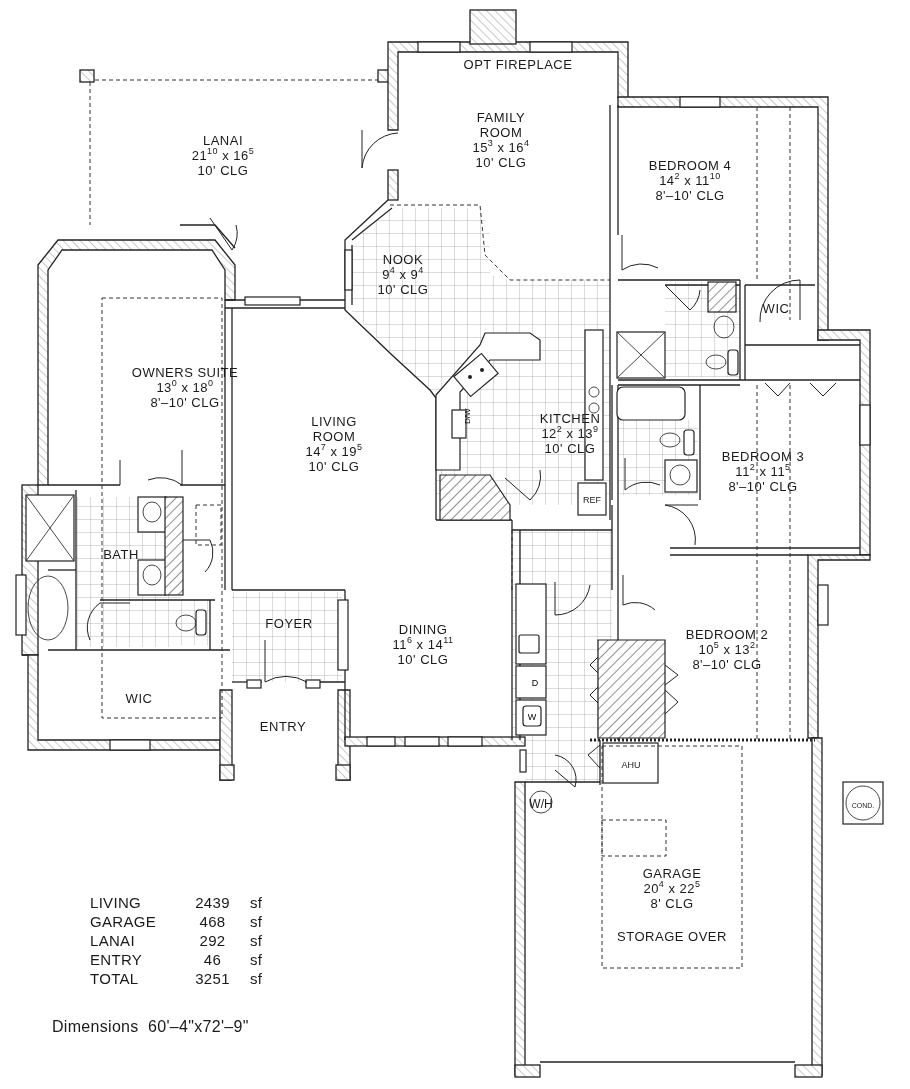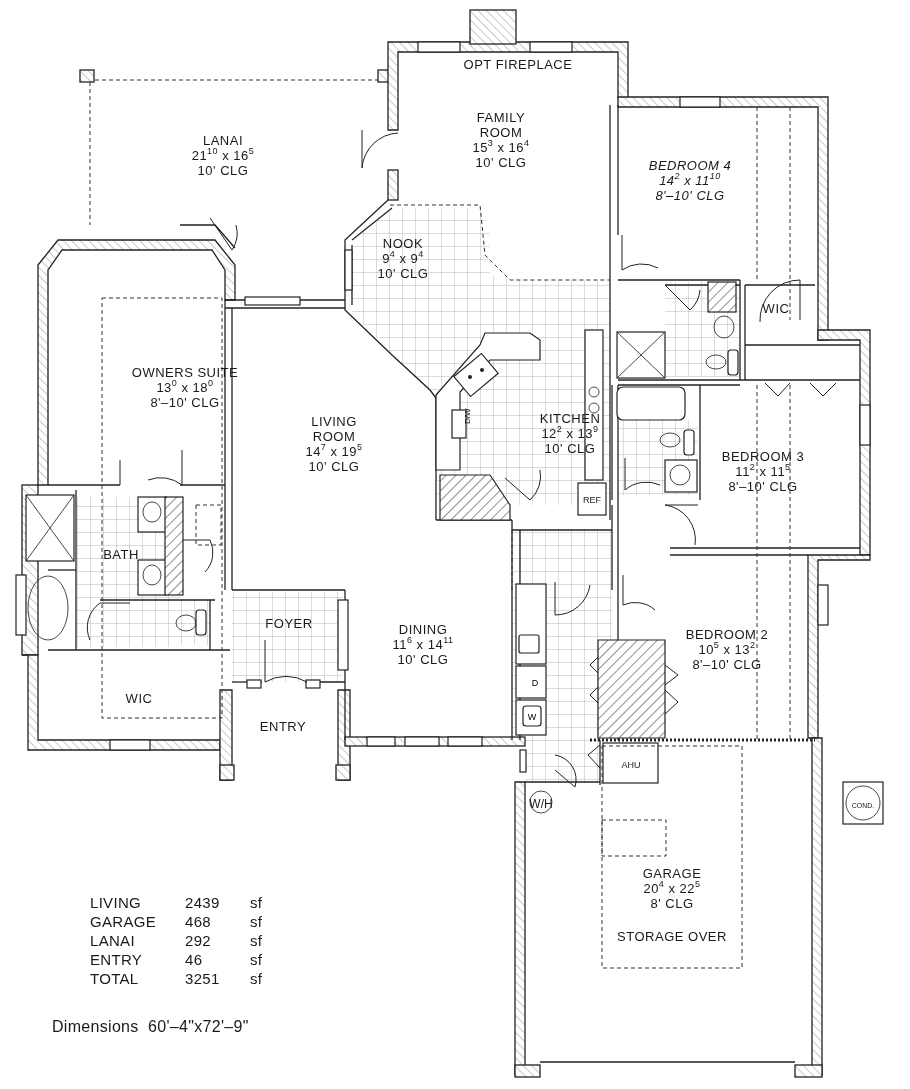--- a/index.html
+++ b/index.html
@@ -13,21 +13,21 @@
   .cab { fill:#fff; stroke:#222; stroke-width:1.2; }
   .diag { fill:url(#diagh); stroke:#222; stroke-width:1.2; }
   .win { fill:#fff; stroke:#222; stroke-width:1.2; }
   .door { fill:none; stroke:#222; stroke-width:1; }
   .lbl { position:absolute; text-align:center; font-size:13px; line-height:15px; letter-spacing:0.5px; white-space:nowrap; transform:translateX(-50%); }
   .lbl sup { font-size:9px; vertical-align:6px; line-height:0; }
   .sm { font-size:9px; letter-spacing:0;text-align:right; }
   .areas { position:absolute; left:90px; top:893px; font-size:15px; line-height:19px; letter-spacing:0.3px; }
   .areas .row { display:flex; }
   .areas .k { width:95px; }
-  .areas .v { width:55px; text-align:left; }
+  .areas .v { width:55px; text-align:center; }
   .areas .u { width:30px; padding-left:10px; }
   .dims { position:absolute; left:52px; top:1018px; font-size:16px; letter-spacing:0.3px; }
 </style>
 </head>
 <body>
 
 <svg width="910" height="1089" viewBox="0 0 910 1089">
   <defs>
     <pattern id="hatch" width="6" height="6" patternUnits="userSpaceOnUse" patternTransform="rotate(-45)">
       <rect width="6" height="6" fill="#fff"></rect>
@@ -276,27 +276,27 @@
   <div>10' CLG</div>
 </div>
 
 <div class="lbl" style="left:501px;top:110px;">
   <div>FAMILY</div>
   <div>ROOM</div>
   <div><span>15</span><sup>3</sup> x <span>16</span><sup>4</sup></div>
   <div>10' CLG</div>
 </div>
 
-<div class="lbl" style="left:690px;top:158px;font-style:italic;">
+<div class="lbl" style="left:690px;top:158px;">
   <div>BEDROOM 4</div>
   <div><span>14</span><sup>2</sup> x <span>11</span><sup>10</sup></div>
   <div>8'–10' CLG</div>
 </div>
 
-<div class="lbl" style="left:403px;top:236px;">
+<div class="lbl" style="left:403px;top:252px;">
   <div>NOOK</div>
   <div><span>9</span><sup>4</sup> x <span>9</span><sup>4</sup></div>
   <div>10' CLG</div>
 </div>
 
 <div class="lbl" style="left:165px;top:365px;margin-left:20px;">
   <div>OWNERS SUITE</div>
   <div><span>13</span><sup>0</sup> x <span>18</span><sup>0</sup></div>
   <div>8'–10' CLG</div>
 </div>

